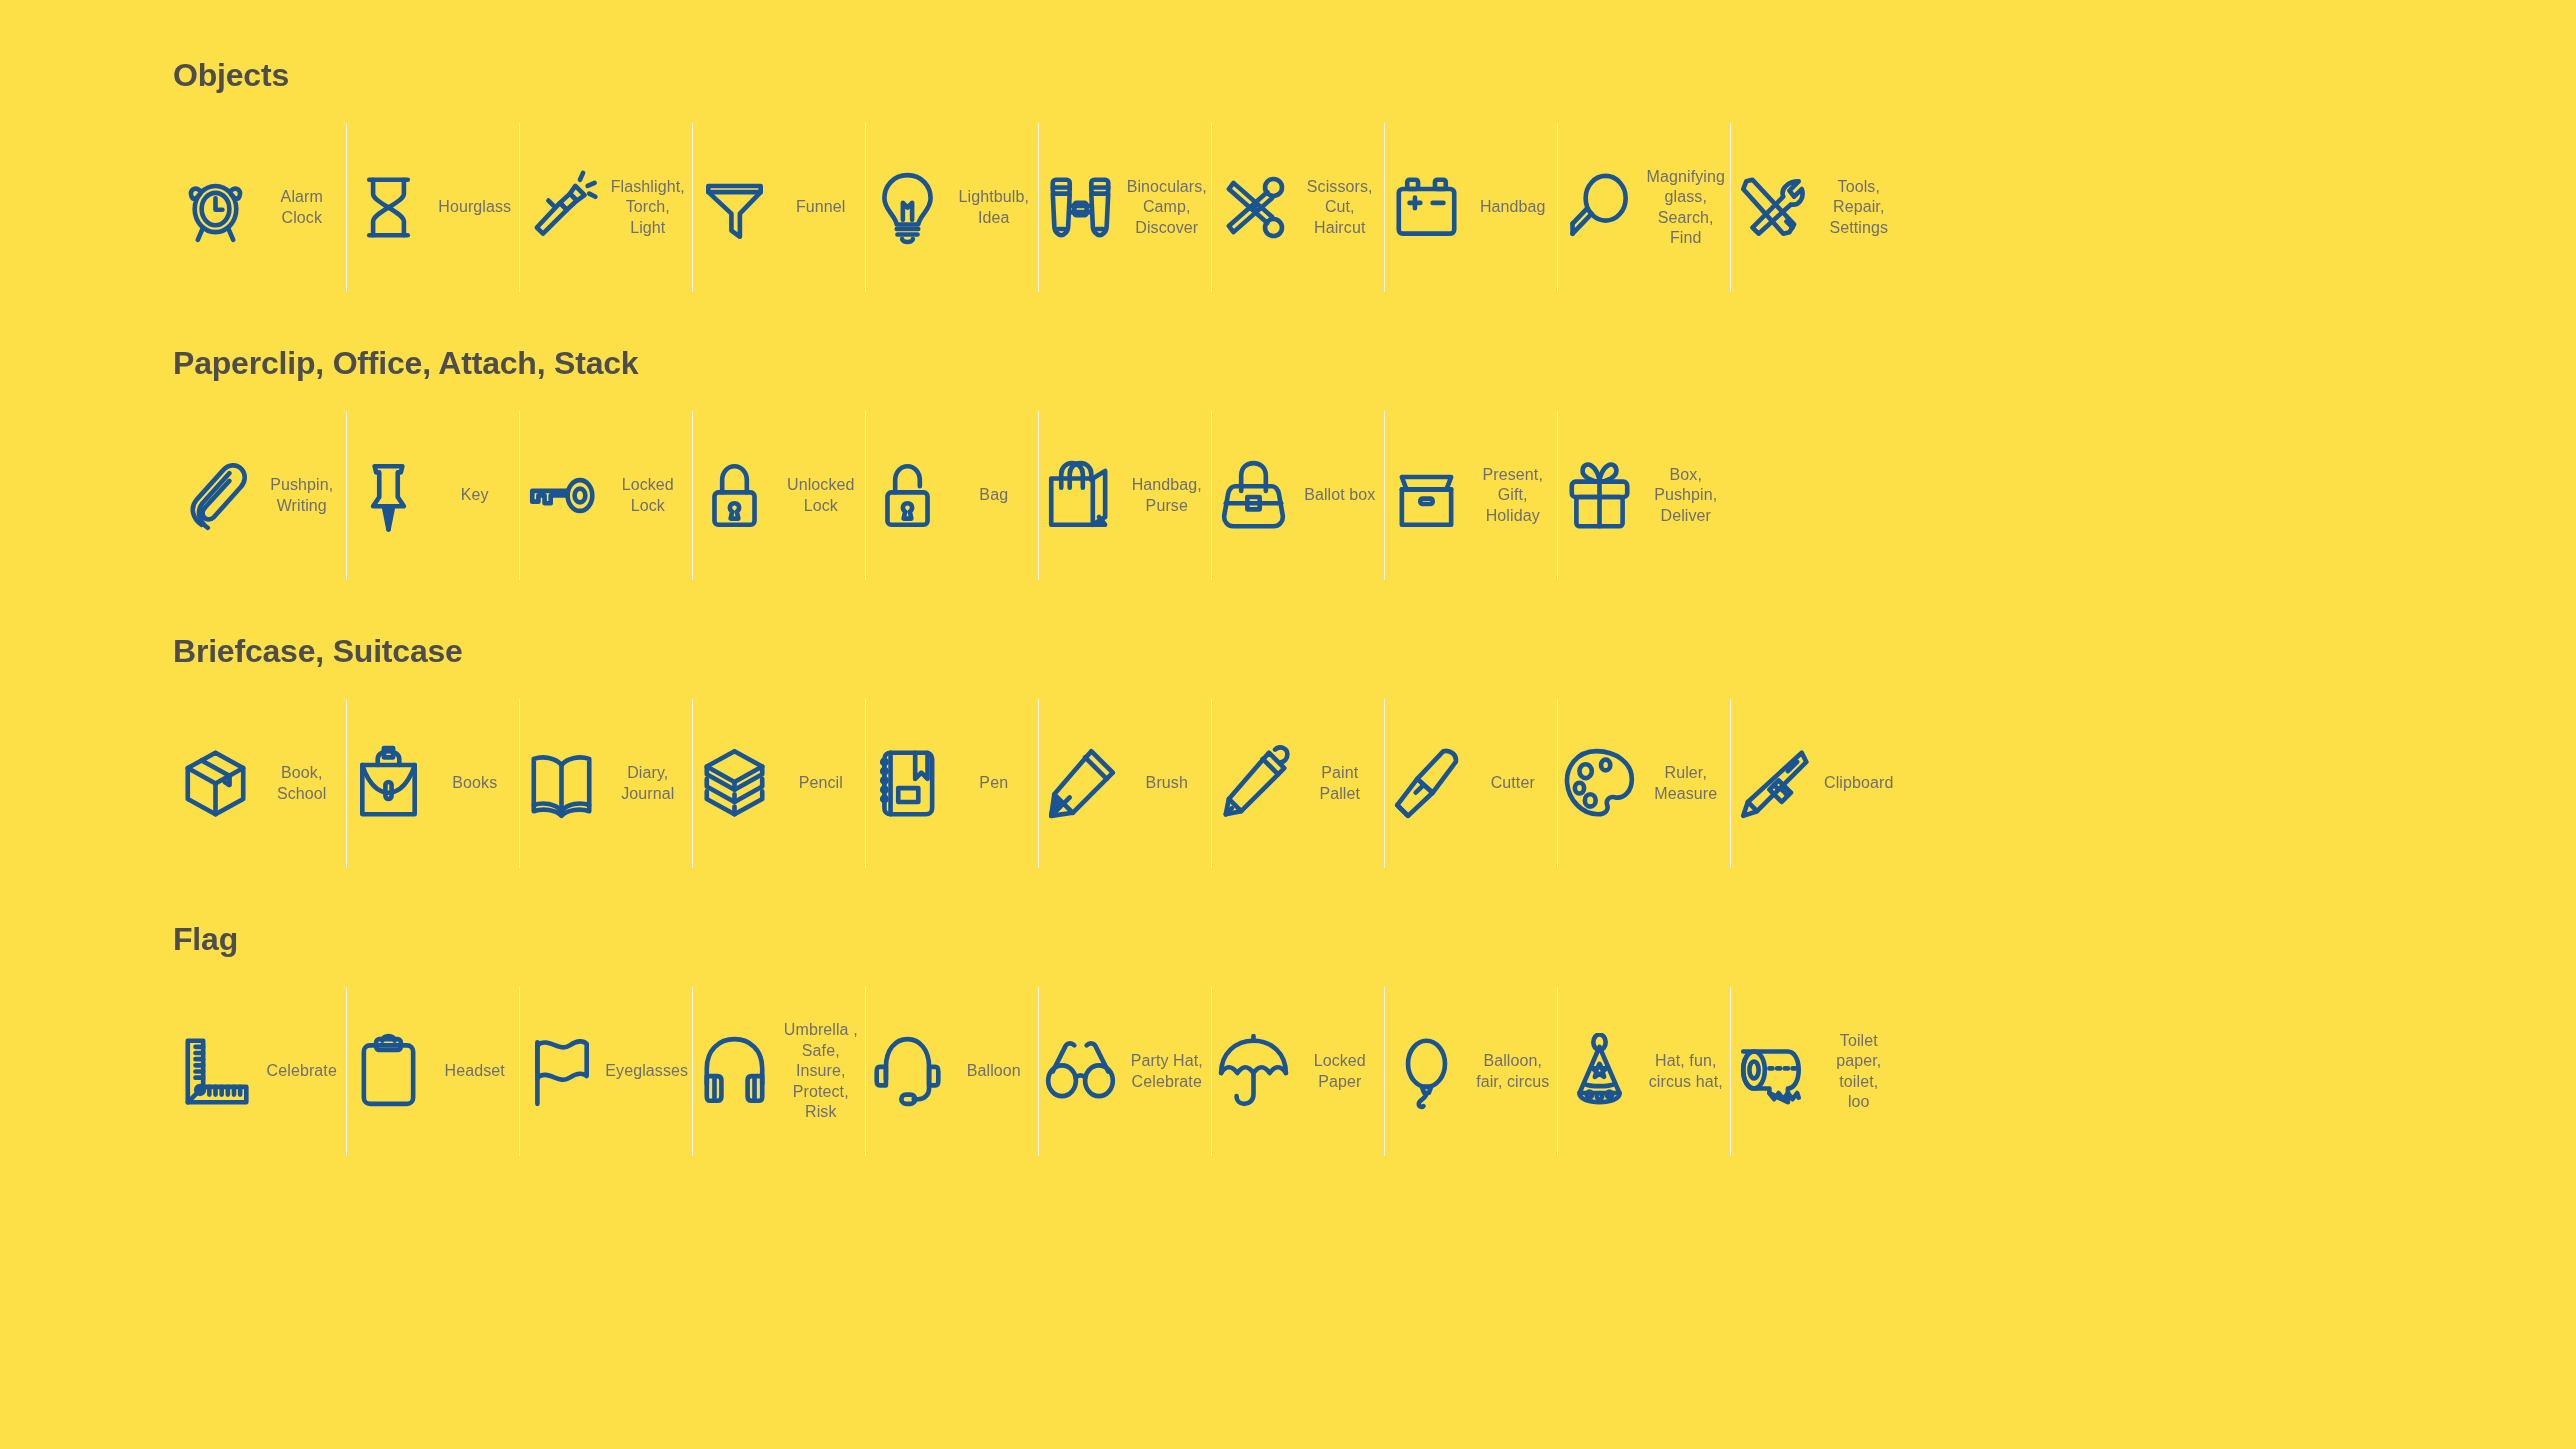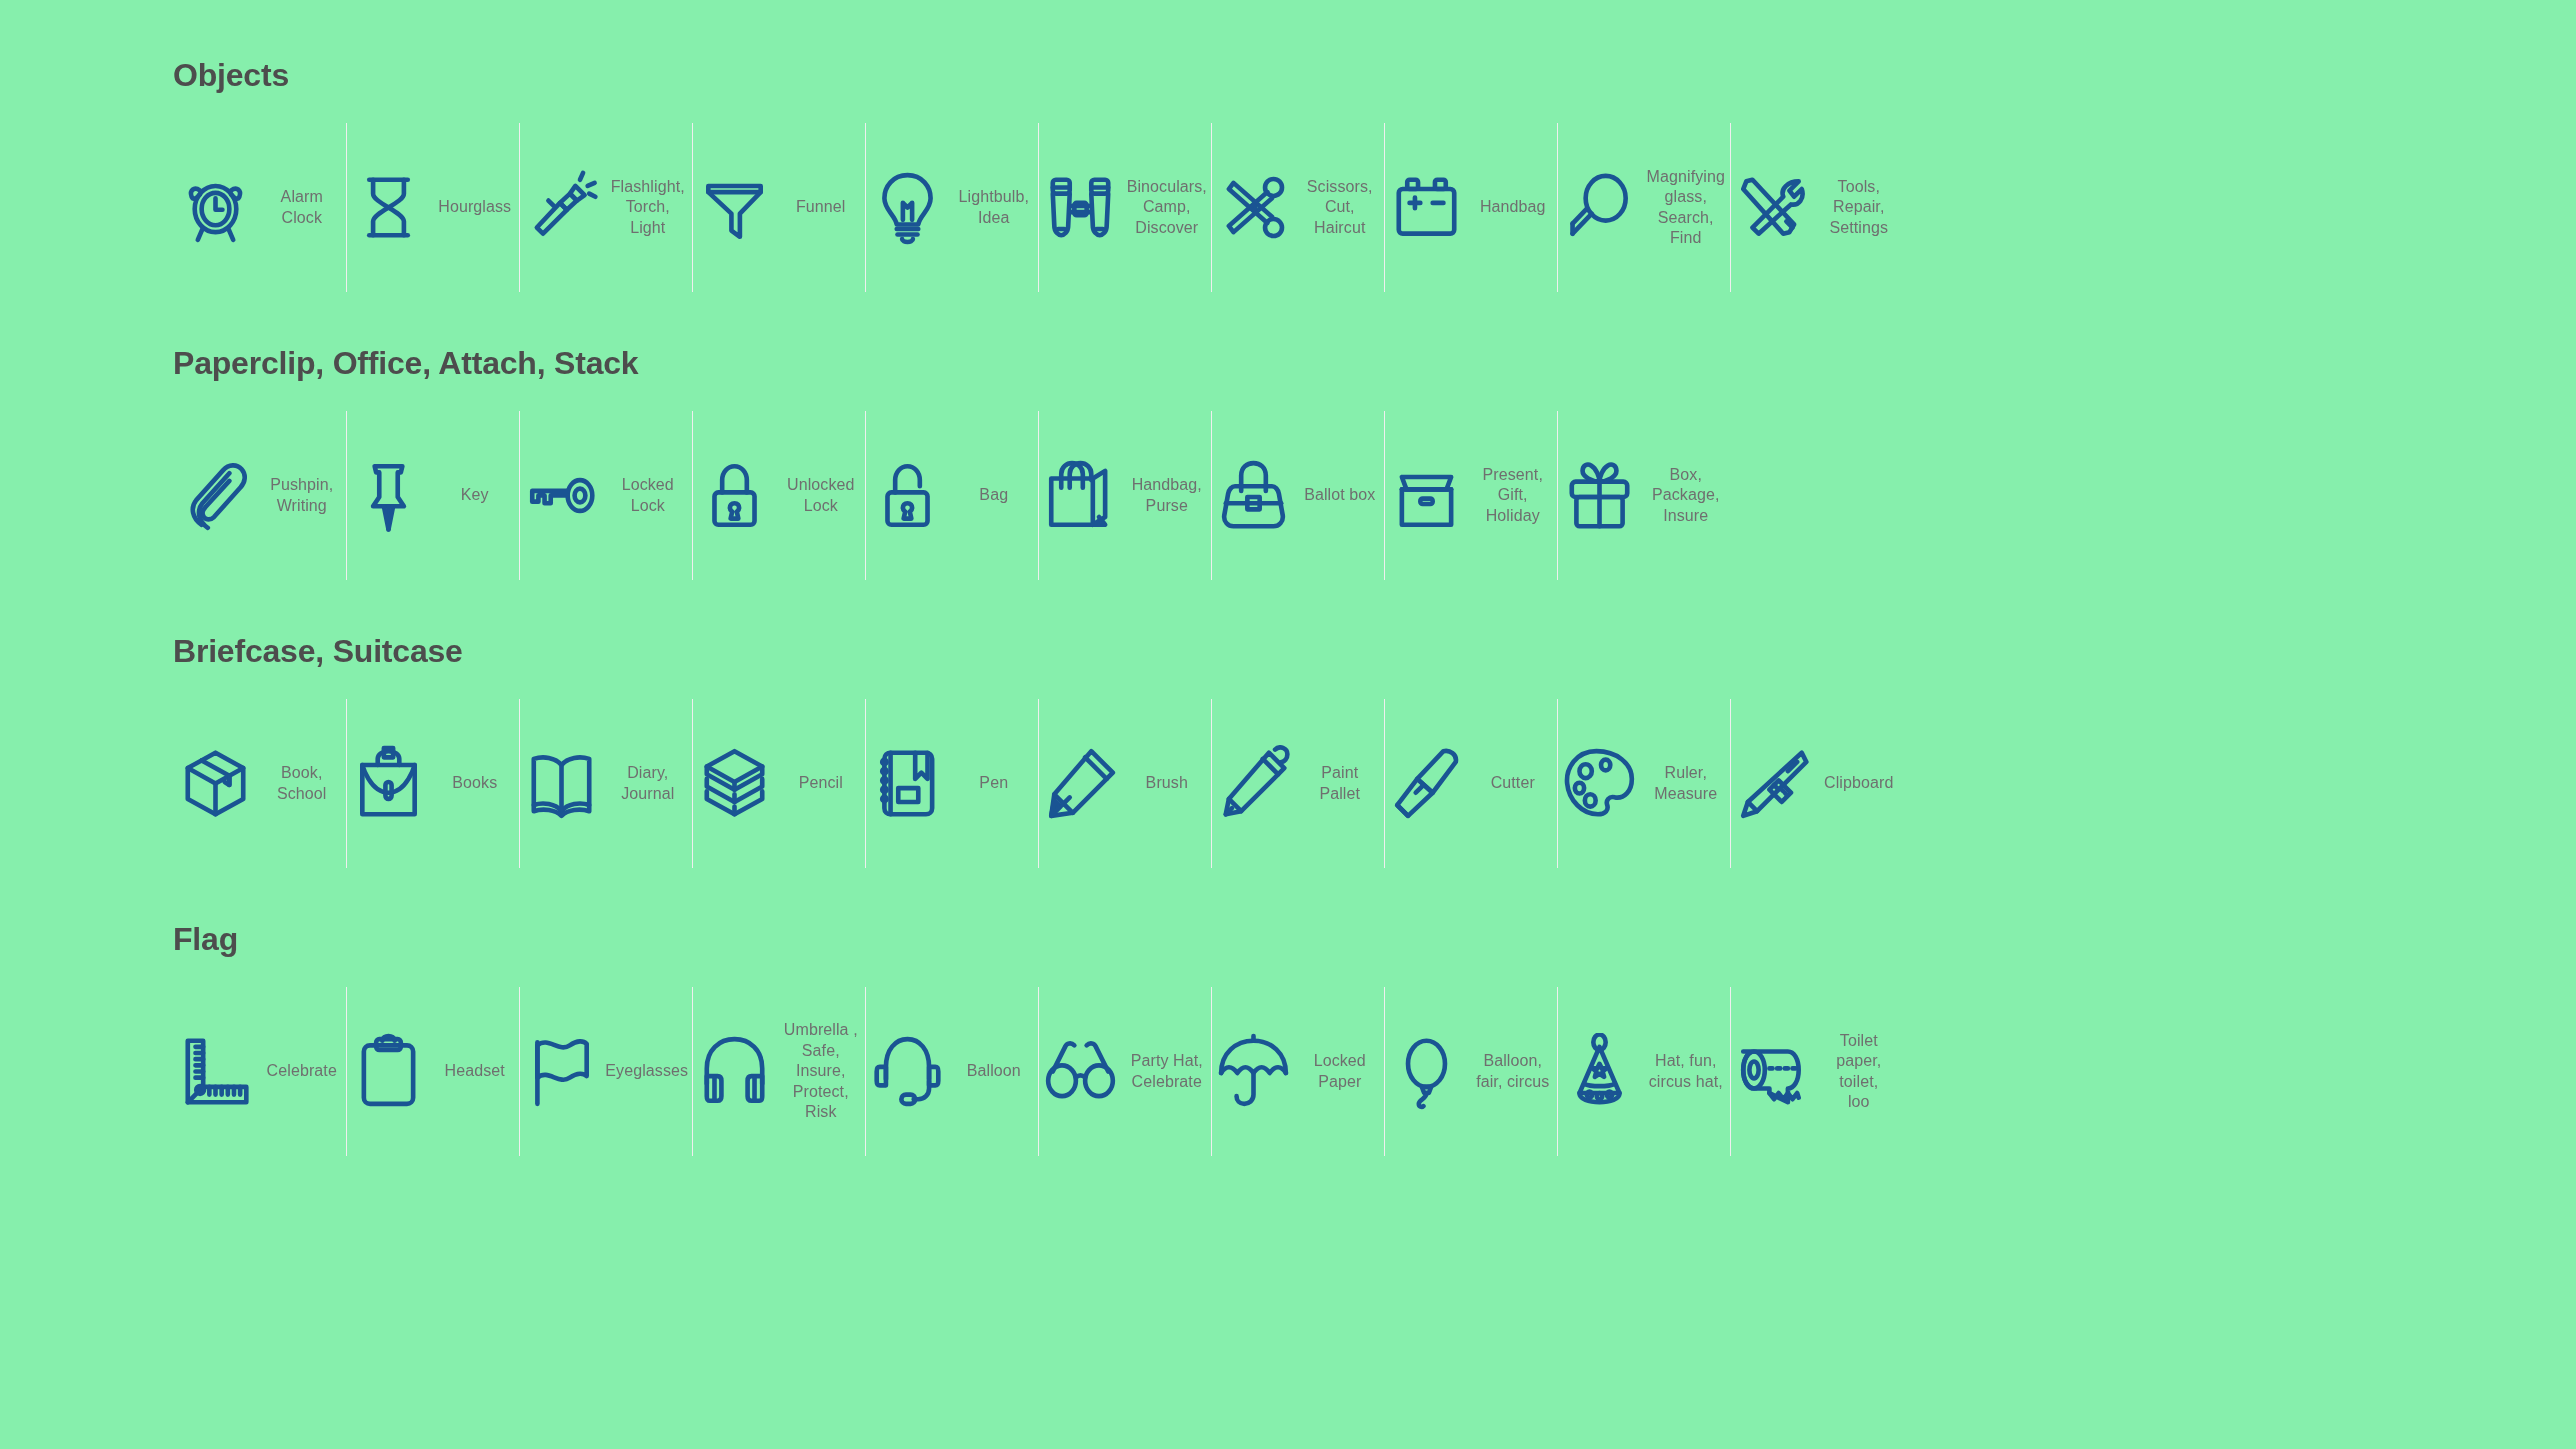--- a/index.html
+++ b/index.html
@@ -11,21 +11,21 @@
     overflow: hidden;
   }
   body {
     font-family: "Liberation Sans", sans-serif;
     -webkit-font-smoothing: antialiased;
   }
   #page {
     position: relative;
     width: 2576px;
     height: 1449px;
-    background: #86efac;
+    background: #fde047;
     padding-left: 173px;
     box-sizing: border-box;
   }
   .section {
     position: relative;
   }
   .section-title {
     font-size: 32px;
     font-weight: 700;
     color: #4d4d4d;
@@ -332,21 +332,21 @@
             <span class="divider"></span>
             <div class="icon-box">
               <svg width="77" height="77" viewBox="0 0 100 100" fill="none" stroke="#1a5493" stroke-width="6" stroke-linecap="round" stroke-linejoin="round">
     <rect x="14" y="32" width="72" height="20" rx="5"></rect>
     <rect x="20" y="52" width="60" height="38" rx="4"></rect>
     <path d="M50 32 L50 90"></path>
     <path d="M50 32 C40 32 28 26 28 18 C28 11 34 8 39 11 C46 15 50 26 50 32 Z"></path>
     <path d="M50 32 C60 32 72 26 72 18 C72 11 66 8 61 11 C54 15 50 26 50 32 Z"></path>
               </svg>
             </div>
-            <div class="cell-label">Box, Package, Insure</div>
+            <div class="cell-label">Box, Pushpin, Deliver</div>
           </div>
         </div>
       </div>
     </div>
     <div class="section sec-briefcase">
       <div class="section-title">Briefcase, Suitcase</div>
       <div class="grid-wrap">
         <div class="grid">
           <div class="cell">
             <div class="icon-box">

